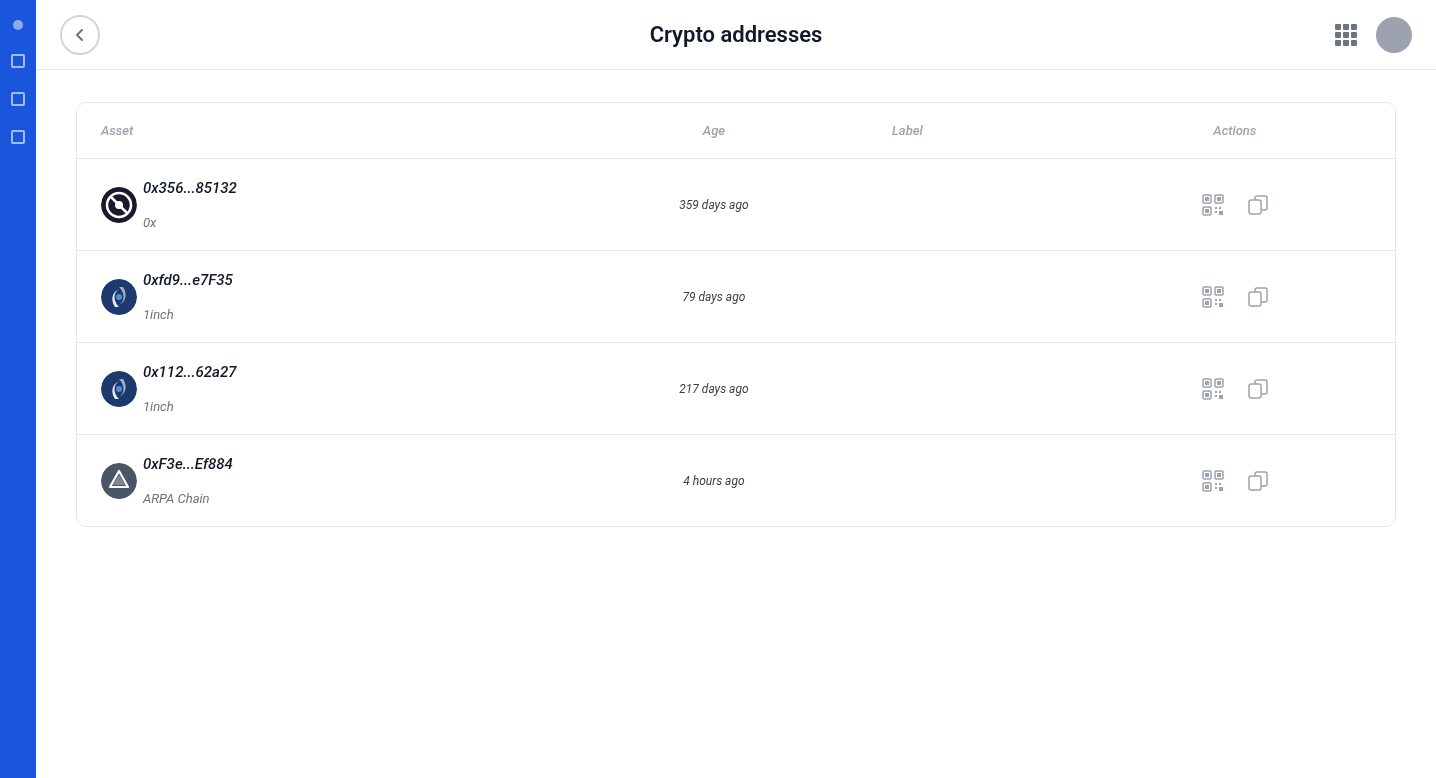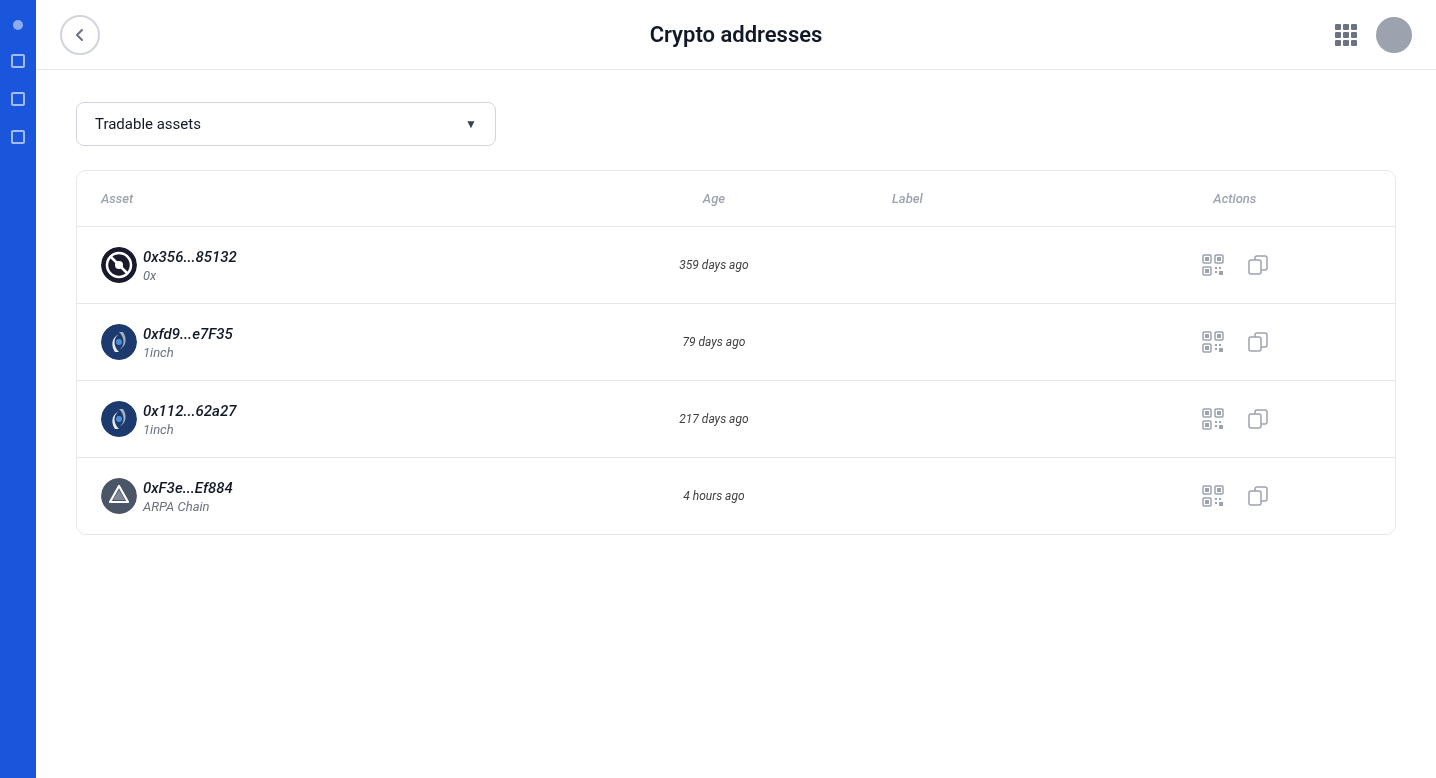--- a/index.html
+++ b/index.html
@@ -206,21 +206,21 @@
       height: 36px;
     }
     .asset-info .address {
       font-size: 15px;
       font-weight: 500;
       color: #111827;
     }
     .asset-info .symbol {
       font-size: 13px;
       color: #6b7280;
-      margin-top: 2px;
+      margin-top: 18px;
     }
     .age-cell {
       font-size: 12px;
       color: #404040;
       text-align: center;
     }
     .label-cell {
       text-align: center;
     }
     .actions-cell {
@@ -285,26 +285,20 @@
             <div class="grid-dot"></div>
             <div class="grid-dot"></div>
         </div>
       </button>
       <div class="avatar"></div>
     </div>
   </div>
 
   <div class="content">
 
-    <div class="dropdown-container">
-      <div class="dropdown">
-        <span>Tradable assets</span>
-        <span class="dropdown-arrow">▼</span>
-      </div>
-    </div>
 
     <div class="table-container">
       <table class="table">
         <thead>
           <tr>
             <th class="col-asset">Asset</th>
             <th class="col-age">Age</th>
             <th class="col-label">Label</th>
             <th class="col-actions">Actions</th>
           </tr>

